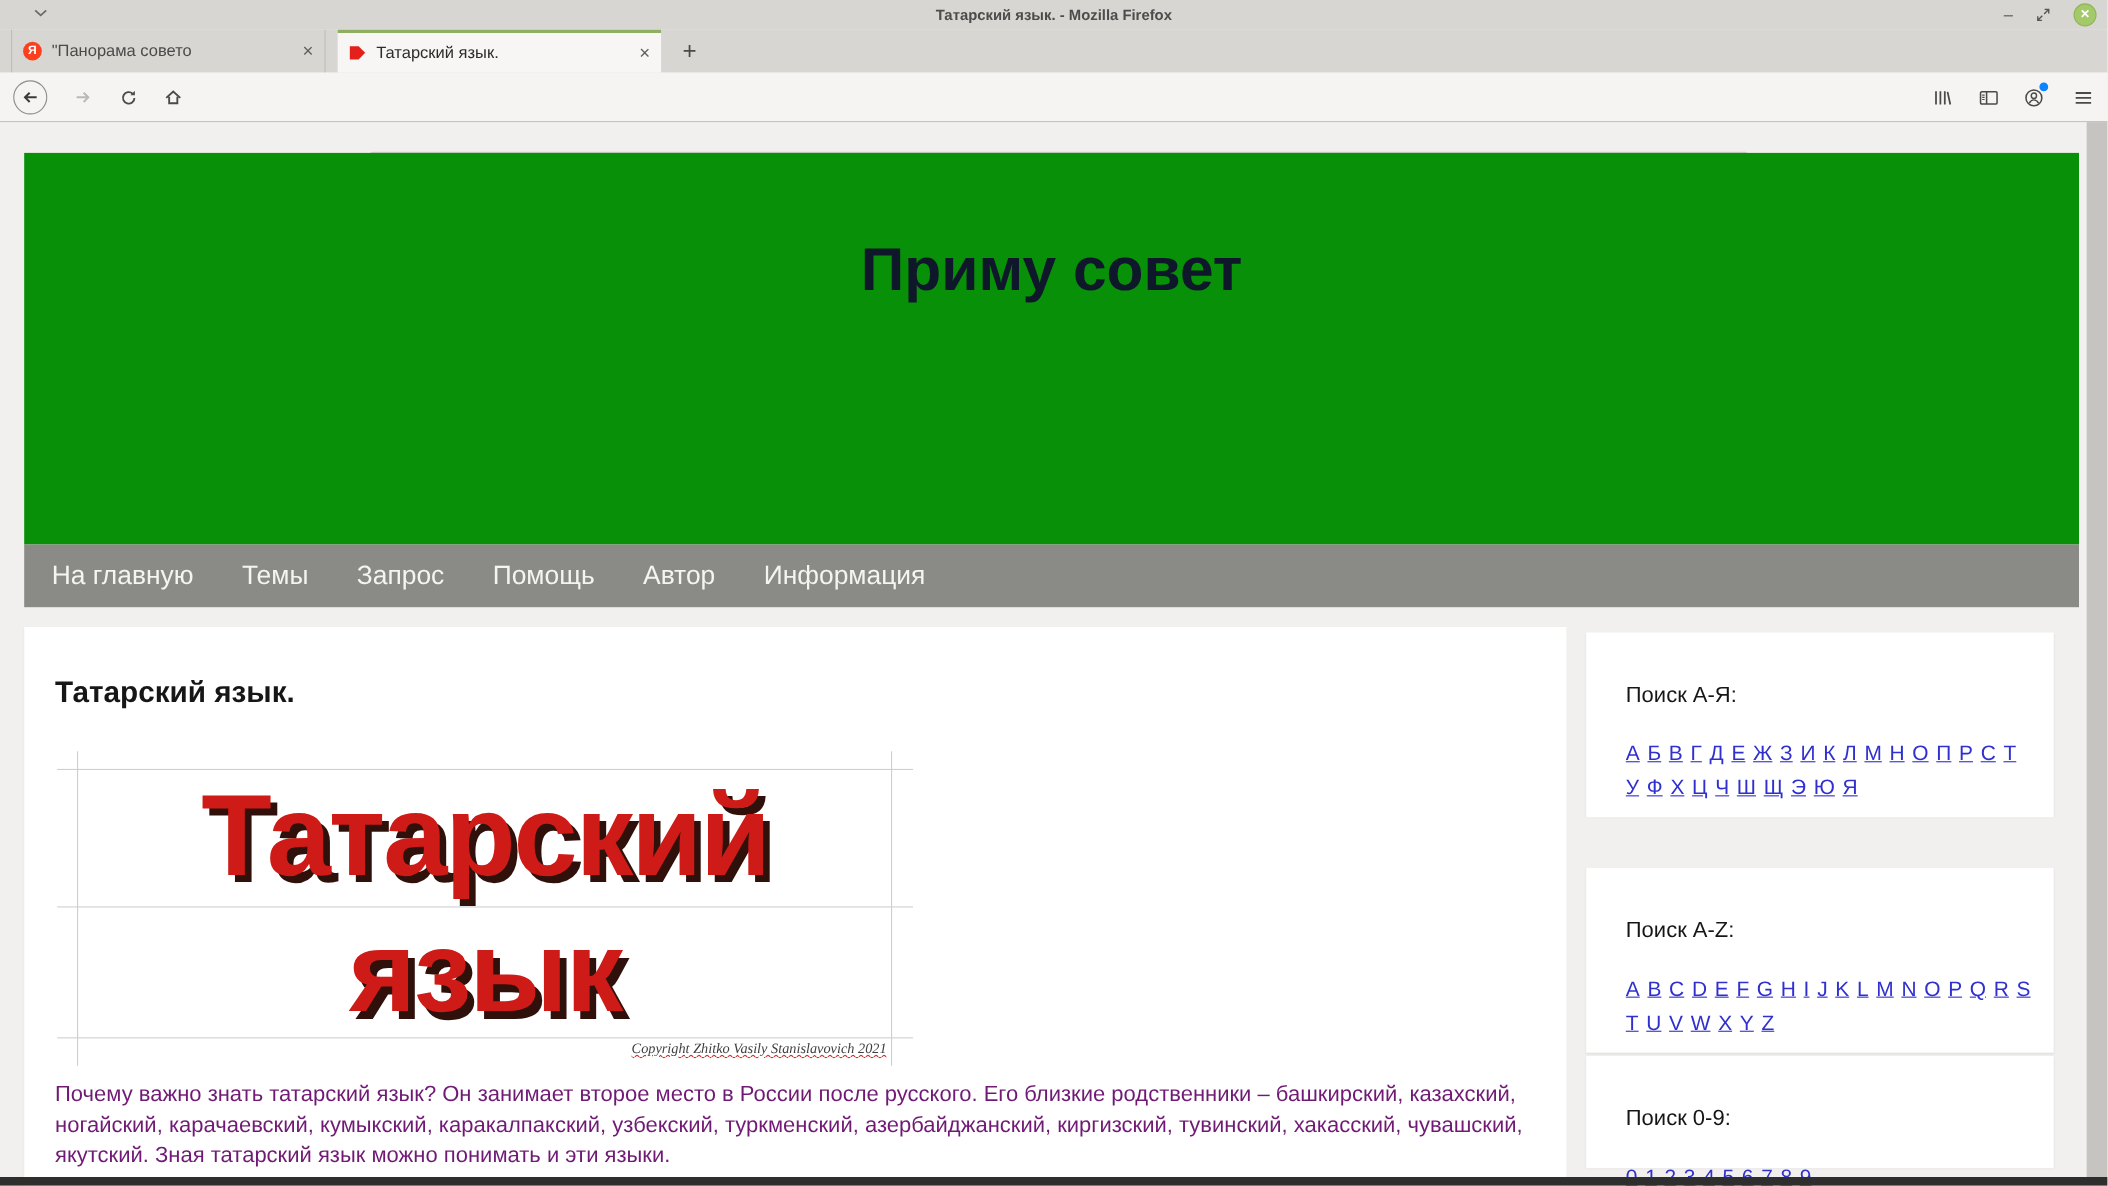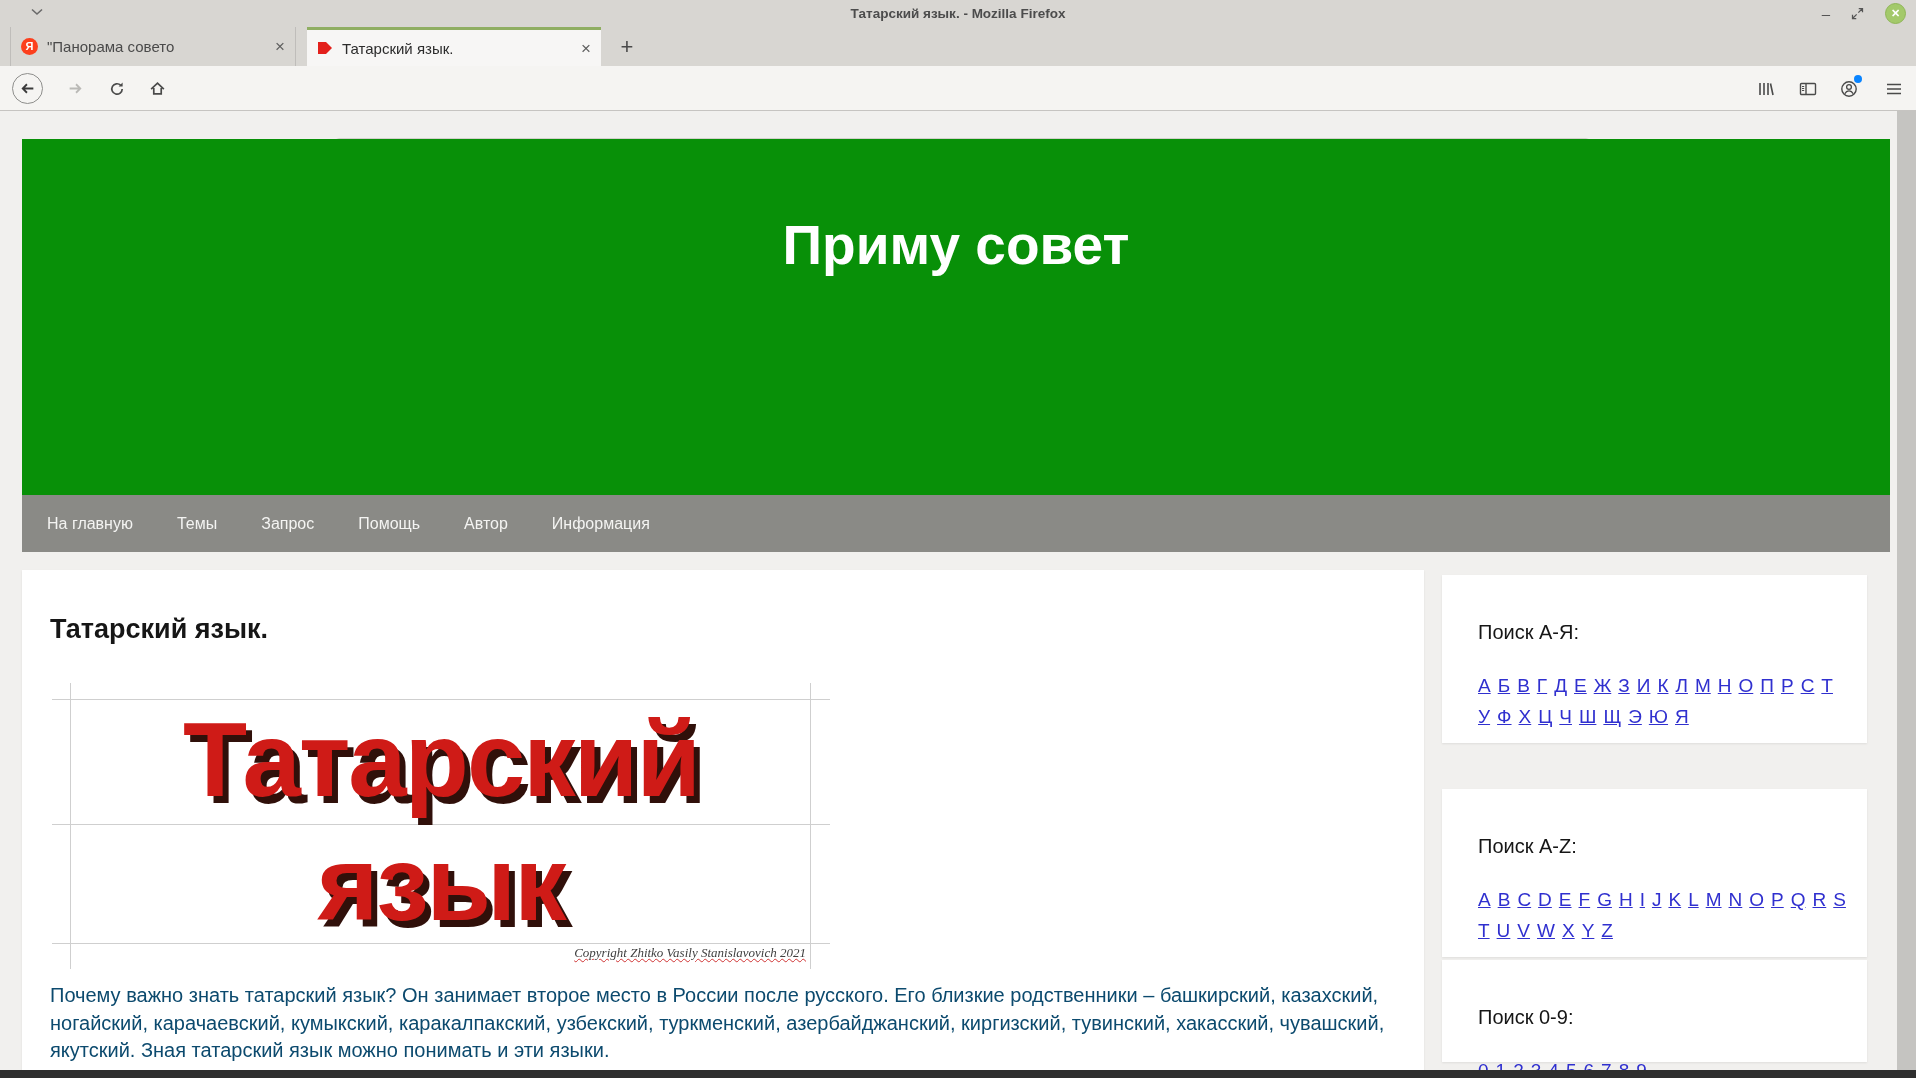--- a/index.html
+++ b/index.html
@@ -51,43 +51,43 @@
   .url-dots { font-size:9px; letter-spacing:1.5px; color:#5a5a5a; }
 
   .tb-right { position:absolute; top:7px; width:31px; height:31px; display:flex; align-items:center; justify-content:center; }
   .tb-library { left:1750px; } .tb-panel { left:1792px; }
   .tb-account { left:1833px; position:absolute; } .tb-burger { left:1878px; }
   .acct-dot { position:absolute; right:2px; top:2px; width:8px; height:8px; border-radius:50%; background:#0a84ff; }
 
   
   .banner { position:absolute; left:22px; top:139px; width:1868px; height:356px; background:#089008;
             text-align:center; padding-top:72px; }
-  .banner-line { color:#ffffff; font-weight:700; font-size:55px; line-height:69px; }
+  .banner-line { color:#0f172a; font-weight:700; font-size:55px; line-height:69px; }
 
   .sitenav { position:absolute; left:22px; top:495px; width:1868px; height:57px; background:#8a8a86;
              display:flex; align-items:center; padding-left:25px; gap:44px; }
-  .sitenav a { color:#f4f4f2; font-size:16px; text-decoration:none; }
+  .sitenav a { color:#f4f4f2; font-size:24px; text-decoration:none; }
 
   .content-card { position:absolute; left:22px; top:570px; width:1402px; height:508px; background:#fff;
                   box-shadow:0 1px 2px rgba(0,0,0,0.08); }
   .article-heading { position:absolute; left:28px; top:44px; font-size:27px; font-weight:700; color:#161616; }
 
   .article-image { position:absolute; left:30px; top:113px; width:778px; height:286px; background:#fff; }
   .gl { position:absolute; background:#cfcfcf; }
   .gl-h { height:1px; left:0; width:778px; }
   .gl-v { width:1px; top:0; height:286px; }
   .img-word { position:absolute; left:0; width:100%; text-align:center; font-weight:700; color:#cf1b17;
               letter-spacing:-2px; text-shadow:6px 7px 0 #30100a; font-size:105px; }
   .img-word1 { top:16px; height:125px; line-height:122px; }
   .img-word2 { top:141px; height:119px; line-height:119px; }
   .img-copy { position:absolute; right:24px; top:262px; font-family:"Liberation Serif", serif; font-style:italic;
               font-size:13px; color:#3f3f3f; text-decoration:underline wavy #cf3333 1px; }
 
   .article-paragraph { position:absolute; left:28px; top:412px; width:1354px; font-size:20px;
-                       line-height:27.5px; color:#0c4a6e; }
+                       line-height:27.5px; color:#701a75; }
 
   .side-card { position:absolute; left:1442px; width:425px; background:#fff; box-shadow:0 1px 2px rgba(0,0,0,0.08); }
   .side-ru { top:575px; height:168px; } .side-en { top:789px; height:168px; } .side-num { top:960px; height:102px; }
   .side-heading { position:absolute; left:36px; top:46px; font-size:20px; font-weight:400; color:#161616; }
   .letters { position:absolute; left:36px; top:96px; width:380px; line-height:30px; }
   .letters a { display:inline-block; margin-right:7px; font-size:19px; color:#3030cf; text-decoration:underline; }
 
   .scroll-strip { position:absolute; left:1897px; top:111px; width:19px; height:959px; background:#c5c4c1; }
   .bottom-bar { position:absolute; left:0; top:1070px; width:1916px; height:8px; background:#2e2e2e; }
 

